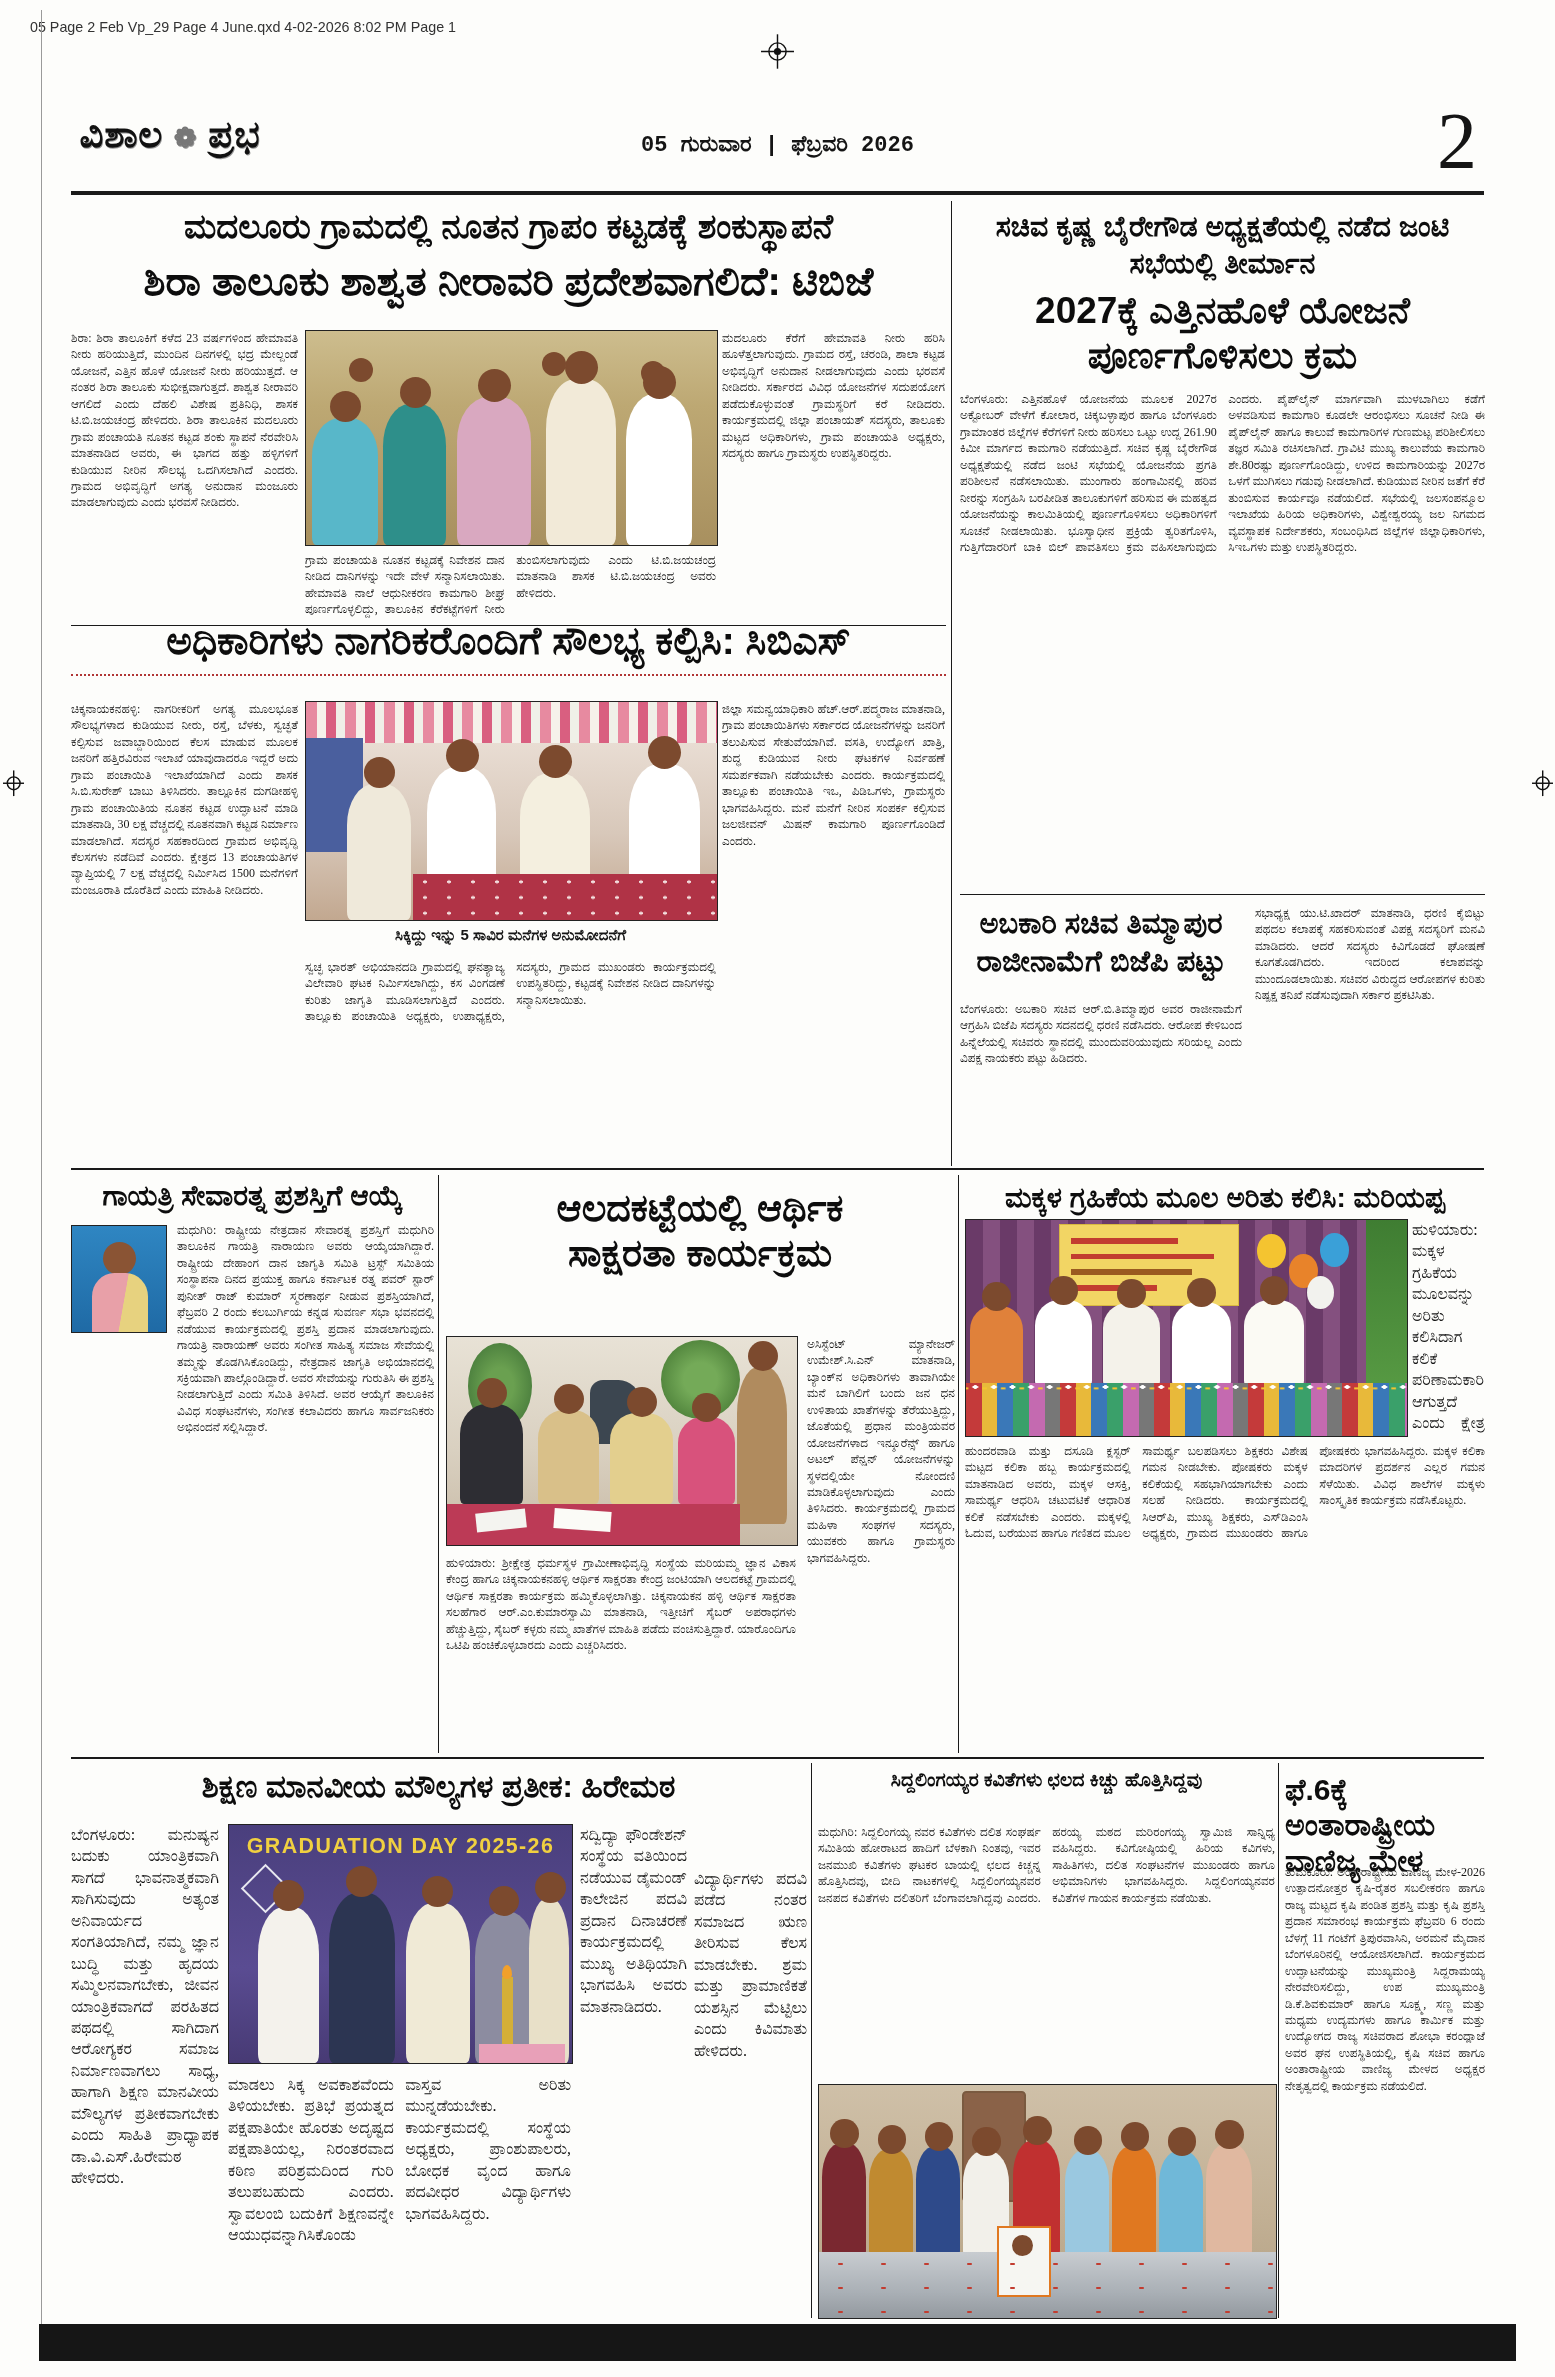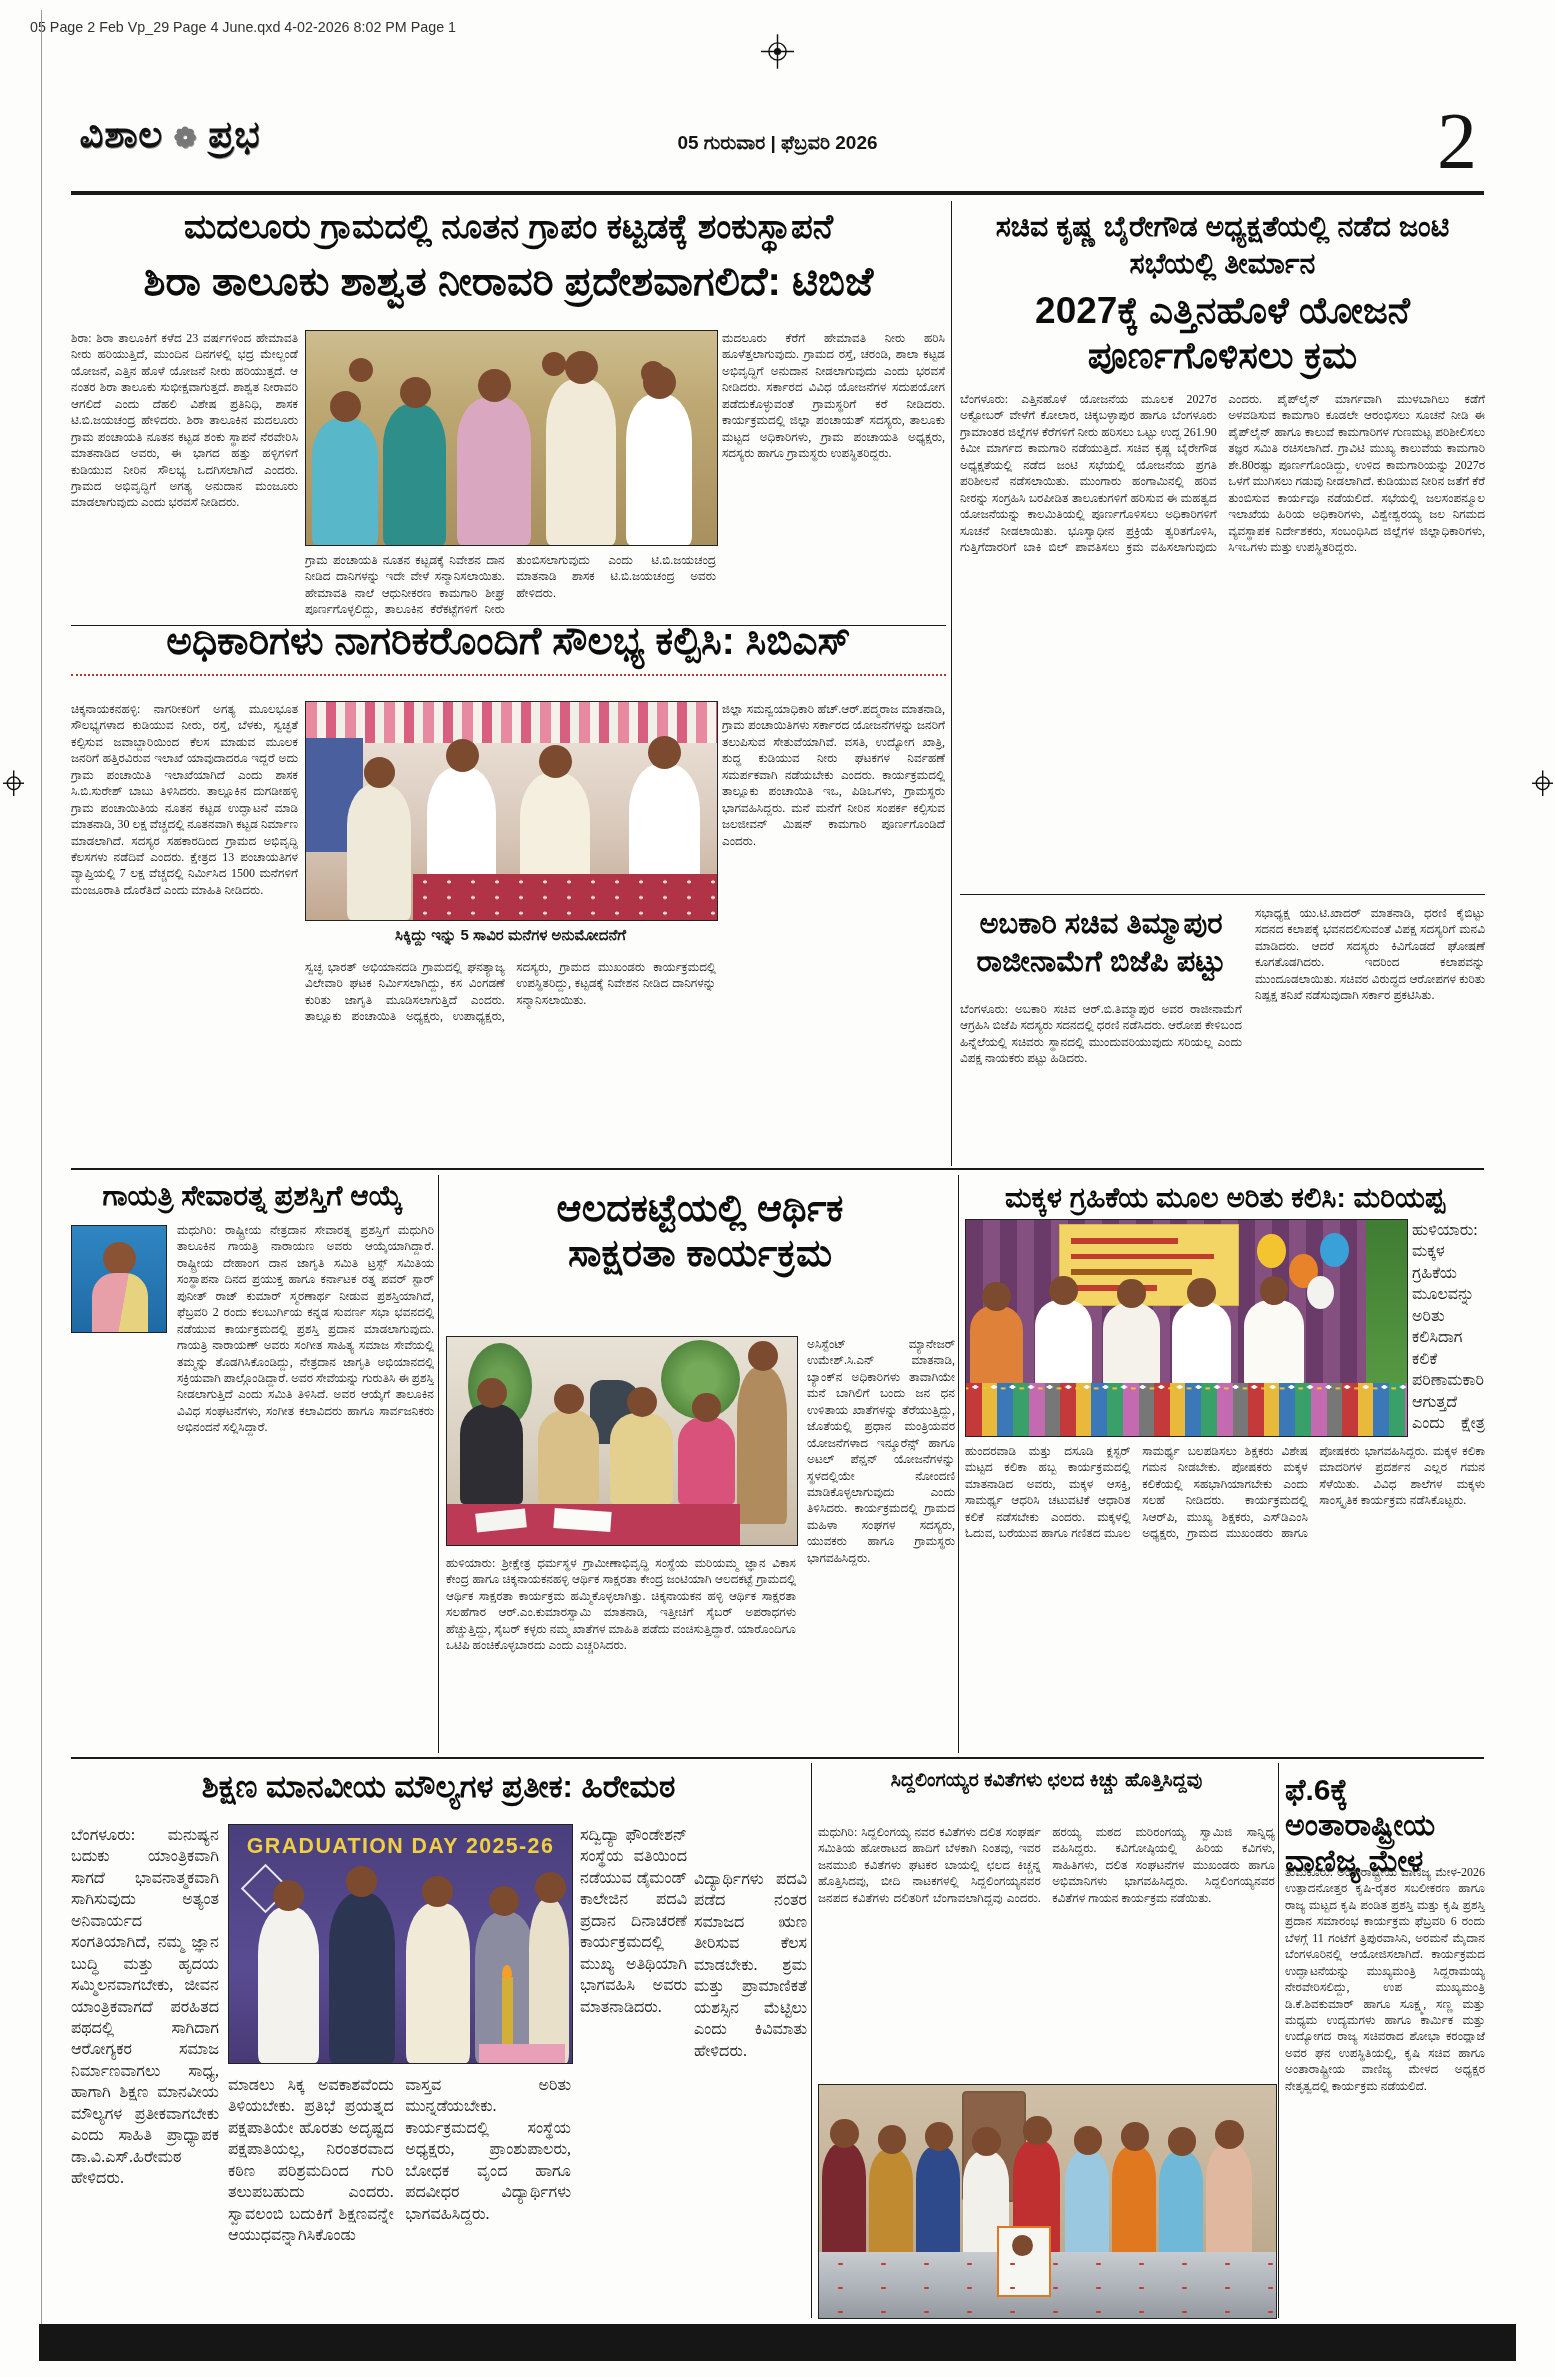--- a/index.html
+++ b/index.html
@@ -17,21 +17,21 @@
   .vrule{position:absolute;background:#1a1a1a;width:1.4px;}
   .ph{position:absolute;border:0.7px solid #222;overflow:hidden;background:#cbb playground;}
   .pp{position:absolute;border-radius:42% 42% 6% 6% / 30% 30% 6% 6%;}
   .hd{position:absolute;border-radius:50%;background:#7c4a2e;}
   .caption{font-family:"Liberation Sans", sans-serif;font-weight:bold;font-size:15px;
            text-align:center;}
   .slug{font-family:"Liberation Sans", sans-serif;font-size:14.3px;color:#333;}
   .logo{font-family:"Liberation Sans", sans-serif;font-weight:bold;font-size:37px;
         letter-spacing:0.7px;color:#111;text-shadow:0.7px 0.7px 0 #999;}
   .pagenum{font-family:"Liberation Serif", serif;font-size:80px;font-weight:400;line-height:1;}
-  .edition{font-family:Liberation Sans, sans-serif;font-weight:bold;font-size:19px;}
+  .edition{font-family:Liberation Mono, monospace;font-weight:bold;font-size:22px;}
   .dotted-red{border-bottom:2.1px dotted #b03535;}
 </style>
 </head>
 <body>
 
 <div class="abs slug" style="left:30px;top:18.6px;">05 Page 2 Feb Vp_29 Page 4 June.qxd  4-02-2026  8:02 PM  Page 1</div>
 <div class="abs" style="left:41px;top:10px;width:0.7px;height:2348px;background:#9a9a9a;"></div>
 
 <svg class="abs" style="left:761px;top:30px;" width="33" height="43" viewBox="0 0 46 60">
   <circle cx="23" cy="30" r="12" fill="none" stroke="#111" stroke-width="2"></circle>
@@ -94,21 +94,21 @@
 
 <div class="vrule" style="left:951px;top:201px;height:965px;"></div>
 
 <div class="abs head" style="left:960px;top:208px;width:525px;font-size:28.5px;line-height:1.3;">ಸಚಿವ ಕೃಷ್ಣ ಬೈರೇಗೌಡ ಅಧ್ಯಕ್ಷತೆಯಲ್ಲಿ ನಡೆದ ಜಂಟಿ ಸಭೆಯಲ್ಲಿ ತೀರ್ಮಾನ</div>
 <div class="abs head" style="left:960px;top:288px;width:525px;font-size:37px;line-height:1.22;">2027ಕ್ಕೆ ಎತ್ತಿನಹೊಳೆ ಯೋಜನೆ ಪೂರ್ಣಗೊಳಿಸಲು ಕ್ರಮ</div>
 <div class="abs txt cols2" style="left:960px;top:391px;width:525px;height:495px;">ಬೆಂಗಳೂರು: ಎತ್ತಿನಹೊಳೆ ಯೋಜನೆಯ ಮೂಲಕ 2027ರ ಅಕ್ಟೋಬರ್ ವೇಳೆಗೆ ಕೋಲಾರ, ಚಿಕ್ಕಬಳ್ಳಾಪುರ ಹಾಗೂ ಬೆಂಗಳೂರು ಗ್ರಾಮಾಂತರ ಜಿಲ್ಲೆಗಳ ಕೆರೆಗಳಿಗೆ ನೀರು ಹರಿಸಲು ಒಟ್ಟು ಉದ್ದ 261.90 ಕಿಮೀ ಮಾರ್ಗದ ಕಾಮಗಾರಿ ನಡೆಯುತ್ತಿದೆ. ಸಚಿವ ಕೃಷ್ಣ ಬೈರೇಗೌಡ ಅಧ್ಯಕ್ಷತೆಯಲ್ಲಿ ನಡೆದ ಜಂಟಿ ಸಭೆಯಲ್ಲಿ ಯೋಜನೆಯ ಪ್ರಗತಿ ಪರಿಶೀಲನೆ ನಡೆಸಲಾಯಿತು. ಮುಂಗಾರು ಹಂಗಾಮಿನಲ್ಲಿ ಹರಿವ ನೀರನ್ನು ಸಂಗ್ರಹಿಸಿ ಬರಪೀಡಿತ ತಾಲೂಕುಗಳಿಗೆ ಹರಿಸುವ ಈ ಮಹತ್ವದ ಯೋಜನೆಯನ್ನು ಕಾಲಮಿತಿಯಲ್ಲಿ ಪೂರ್ಣಗೊಳಿಸಲು ಅಧಿಕಾರಿಗಳಿಗೆ ಸೂಚನೆ ನೀಡಲಾಯಿತು. ಭೂಸ್ವಾಧೀನ ಪ್ರಕ್ರಿಯೆ ತ್ವರಿತಗೊಳಿಸಿ, ಗುತ್ತಿಗೆದಾರರಿಗೆ ಬಾಕಿ ಬಿಲ್ ಪಾವತಿಸಲು ಕ್ರಮ ವಹಿಸಲಾಗುವುದು ಎಂದರು. ಪೈಪ್‌ಲೈನ್ ಮಾರ್ಗವಾಗಿ ಮುಳಬಾಗಿಲು ಕಡೆಗೆ ಅಳವಡಿಸುವ ಕಾಮಗಾರಿ ಕೂಡಲೇ ಆರಂಭಿಸಲು ಸೂಚನೆ ನೀಡಿ ಈ ಪೈಪ್‌ಲೈನ್ ಹಾಗೂ ಕಾಲುವೆ ಕಾಮಗಾರಿಗಳ ಗುಣಮಟ್ಟ ಪರಿಶೀಲಿಸಲು ತಜ್ಞರ ಸಮಿತಿ ರಚಿಸಲಾಗಿದೆ. ಗ್ರಾವಿಟಿ ಮುಖ್ಯ ಕಾಲುವೆಯ ಕಾಮಗಾರಿ ಶೇ.80ರಷ್ಟು ಪೂರ್ಣಗೊಂಡಿದ್ದು, ಉಳಿದ ಕಾಮಗಾರಿಯನ್ನು 2027ರ ಒಳಗೆ ಮುಗಿಸಲು ಗಡುವು ನೀಡಲಾಗಿದೆ. ಕುಡಿಯುವ ನೀರಿನ ಜತೆಗೆ ಕೆರೆ ತುಂಬಿಸುವ ಕಾರ್ಯವೂ ನಡೆಯಲಿದೆ. ಸಭೆಯಲ್ಲಿ ಜಲಸಂಪನ್ಮೂಲ ಇಲಾಖೆಯ ಹಿರಿಯ ಅಧಿಕಾರಿಗಳು, ವಿಶ್ವೇಶ್ವರಯ್ಯ ಜಲ ನಿಗಮದ ವ್ಯವಸ್ಥಾಪಕ ನಿರ್ದೇಶಕರು, ಸಂಬಂಧಿಸಿದ ಜಿಲ್ಲೆಗಳ ಜಿಲ್ಲಾಧಿಕಾರಿಗಳು, ಸಿಇಒಗಳು ಮತ್ತು ಉಪಸ್ಥಿತರಿದ್ದರು.</div>
 <div class="hrule" style="left:960px;top:894px;width:525px;"></div>
 
 <div class="abs head" style="left:960px;top:905px;width:282px;font-size:29px;line-height:1.3;">ಅಬಕಾರಿ ಸಚಿವ ತಿಮ್ಮಾಪುರ ರಾಜೀನಾಮೆಗೆ ಬಿಜೆಪಿ ಪಟ್ಟು</div>
 <div class="abs txt" style="left:960px;top:1001px;width:282px;height:160px;">ಬೆಂಗಳೂರು: ಅಬಕಾರಿ ಸಚಿವ ಆರ್.ಬಿ.ತಿಮ್ಮಾಪುರ ಅವರ ರಾಜೀನಾಮೆಗೆ ಆಗ್ರಹಿಸಿ ಬಿಜೆಪಿ ಸದಸ್ಯರು ಸದನದಲ್ಲಿ ಧರಣಿ ನಡೆಸಿದರು. ಆರೋಪ ಕೇಳಿಬಂದ ಹಿನ್ನೆಲೆಯಲ್ಲಿ ಸಚಿವರು ಸ್ಥಾನದಲ್ಲಿ ಮುಂದುವರಿಯುವುದು ಸರಿಯಲ್ಲ ಎಂದು ವಿಪಕ್ಷ ನಾಯಕರು ಪಟ್ಟು ಹಿಡಿದರು.</div>
-<div class="abs txt" style="left:1255px;top:905px;width:230px;height:256px;">ಸಭಾಧ್ಯಕ್ಷ ಯು.ಟಿ.ಖಾದರ್ ಮಾತನಾಡಿ, ಧರಣಿ ಕೈಬಿಟ್ಟು ಸದನದ ಕಲಾಪಕ್ಕೆ ಭವನದಲಿಸುವಂತೆ ವಿಪಕ್ಷ ಸದಸ್ಯರಿಗೆ ಮನವಿ ಮಾಡಿದರು. ಆದರೆ ಸದಸ್ಯರು ಕಿವಿಗೊಡದೆ ಘೋಷಣೆ ಕೂಗತೊಡಗಿದರು. ಇದರಿಂದ ಕಲಾಪವನ್ನು ಮುಂದೂಡಲಾಯಿತು. ಸಚಿವರ ವಿರುದ್ಧದ ಆರೋಪಗಳ ಕುರಿತು ನಿಷ್ಪಕ್ಷ ತನಿಖೆ ನಡೆಸುವುದಾಗಿ ಸರ್ಕಾರ ಪ್ರಕಟಿಸಿತು.</div>
+<div class="abs txt" style="left:1255px;top:905px;width:230px;height:256px;">ಸಭಾಧ್ಯಕ್ಷ ಯು.ಟಿ.ಖಾದರ್ ಮಾತನಾಡಿ, ಧರಣಿ ಕೈಬಿಟ್ಟು ಪಥದಲ ಕಲಾಪಕ್ಕೆ ಸಹಕರಿಸುವಂತೆ ವಿಪಕ್ಷ ಸದಸ್ಯರಿಗೆ ಮನವಿ ಮಾಡಿದರು. ಆದರೆ ಸದಸ್ಯರು ಕಿವಿಗೊಡದೆ ಘೋಷಣೆ ಕೂಗತೊಡಗಿದರು. ಇದರಿಂದ ಕಲಾಪವನ್ನು ಮುಂದೂಡಲಾಯಿತು. ಸಚಿವರ ವಿರುದ್ಧದ ಆರೋಪಗಳ ಕುರಿತು ನಿಷ್ಪಕ್ಷ ತನಿಖೆ ನಡೆಸುವುದಾಗಿ ಸರ್ಕಾರ ಪ್ರಕಟಿಸಿತು.</div>
 
 <div class="abs head dotted-red" style="left:71px;top:618px;width:875px;font-size:39px;padding-bottom:10px;">ಅಧಿಕಾರಿಗಳು ನಾಗರಿಕರೊಂದಿಗೆ ಸೌಲಭ್ಯ ಕಲ್ಪಿಸಿ: ಸಿಬಿಎಸ್</div>
 
 <div class="abs txt" style="left:71px;top:701px;width:227px;height:460px;">ಚಿಕ್ಕನಾಯಕನಹಳ್ಳಿ: ನಾಗರೀಕರಿಗೆ ಅಗತ್ಯ ಮೂಲಭೂತ ಸೌಲಭ್ಯಗಳಾದ ಕುಡಿಯುವ ನೀರು, ರಸ್ತೆ, ಬೆಳಕು, ಸ್ವಚ್ಛತೆ ಕಲ್ಪಿಸುವ ಜವಾಬ್ದಾರಿಯಿಂದ ಕೆಲಸ ಮಾಡುವ ಮೂಲಕ ಜನರಿಗೆ ಹತ್ತಿರವಿರುವ ಇಲಾಖೆ ಯಾವುದಾದರೂ ಇದ್ದರೆ ಅದು ಗ್ರಾಮ ಪಂಚಾಯಿತಿ ಇಲಾಖೆಯಾಗಿದೆ ಎಂದು ಶಾಸಕ ಸಿ.ಬಿ.ಸುರೇಶ್ ಬಾಬು ತಿಳಿಸಿದರು. ತಾಲ್ಲೂಕಿನ ದುಗಡೀಹಳ್ಳಿ ಗ್ರಾಮ ಪಂಚಾಯಿತಿಯ ನೂತನ ಕಟ್ಟಡ ಉದ್ಘಾಟನೆ ಮಾಡಿ ಮಾತನಾಡಿ, 30 ಲಕ್ಷ ವೆಚ್ಚದಲ್ಲಿ ನೂತನವಾಗಿ ಕಟ್ಟಡ ನಿರ್ಮಾಣ ಮಾಡಲಾಗಿದೆ. ಸದಸ್ಯರ ಸಹಕಾರದಿಂದ ಗ್ರಾಮದ ಅಭಿವೃದ್ಧಿ ಕೆಲಸಗಳು ನಡೆದಿವೆ ಎಂದರು. ಕ್ಷೇತ್ರದ 13 ಪಂಚಾಯತಿಗಳ ವ್ಯಾಪ್ತಿಯಲ್ಲಿ 7 ಲಕ್ಷ ವೆಚ್ಚದಲ್ಲಿ ನಿರ್ಮಿಸಿದ 1500 ಮನೆಗಳಿಗೆ ಮಂಜೂರಾತಿ ದೊರೆತಿದೆ ಎಂದು ಮಾಹಿತಿ ನೀಡಿದರು.</div>
 
 <div class="ph" style="left:305px;top:701px;width:411px;height:218px;background:linear-gradient(180deg,#f0e6de 0%,#d8c8ba 60%,#c2a890 100%);">
   <div style="position:absolute;left:0;top:0;width:411px;height:41px;background:repeating-linear-gradient(90deg,#e78aa0 0 11.4px,#f6f1ea 11.4px 20px,#d95f80 20px 30px,#f0f0e8 30px 39px);"></div>
   <div style="position:absolute;left:0;top:36px;width:57px;height:114px;background:#4a5f9e;"></div>
   <div class="pp" style="left:41px;bottom:0;width:64px;height:136px;background:#efe9da;">
       <i class="hd" style="left:17px;top:-27px;width:31px;height:31px;"></i>

